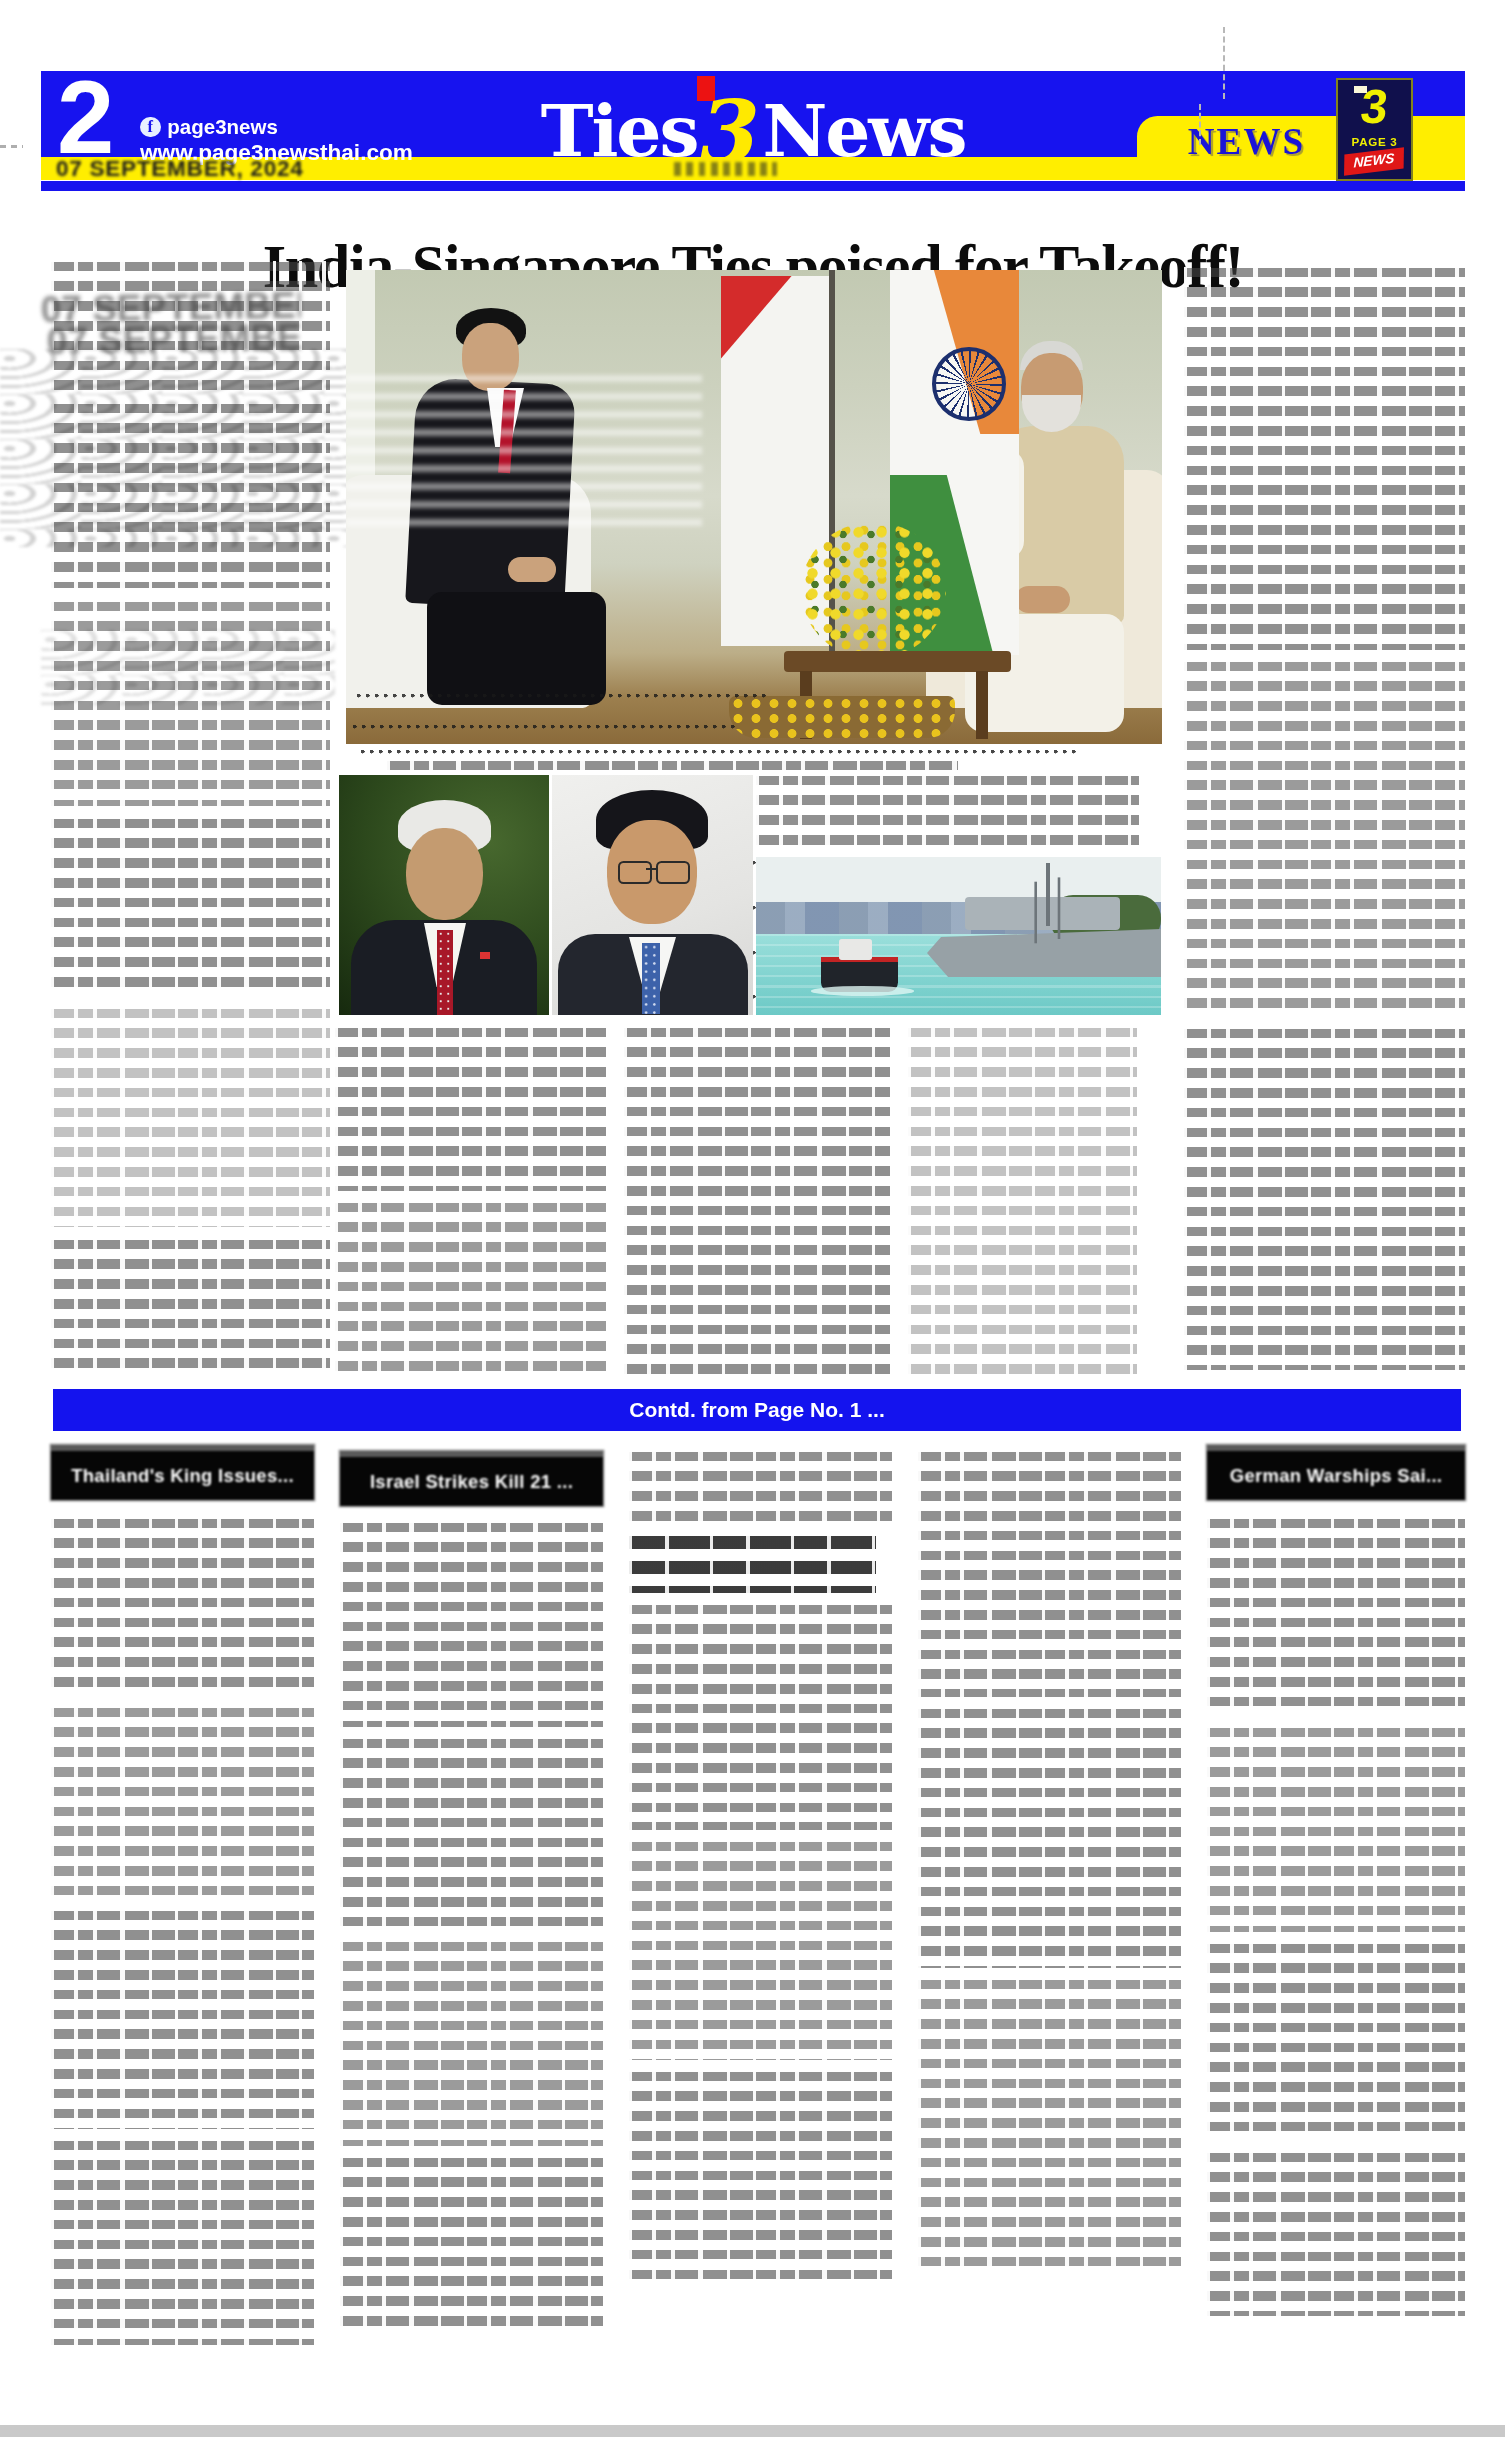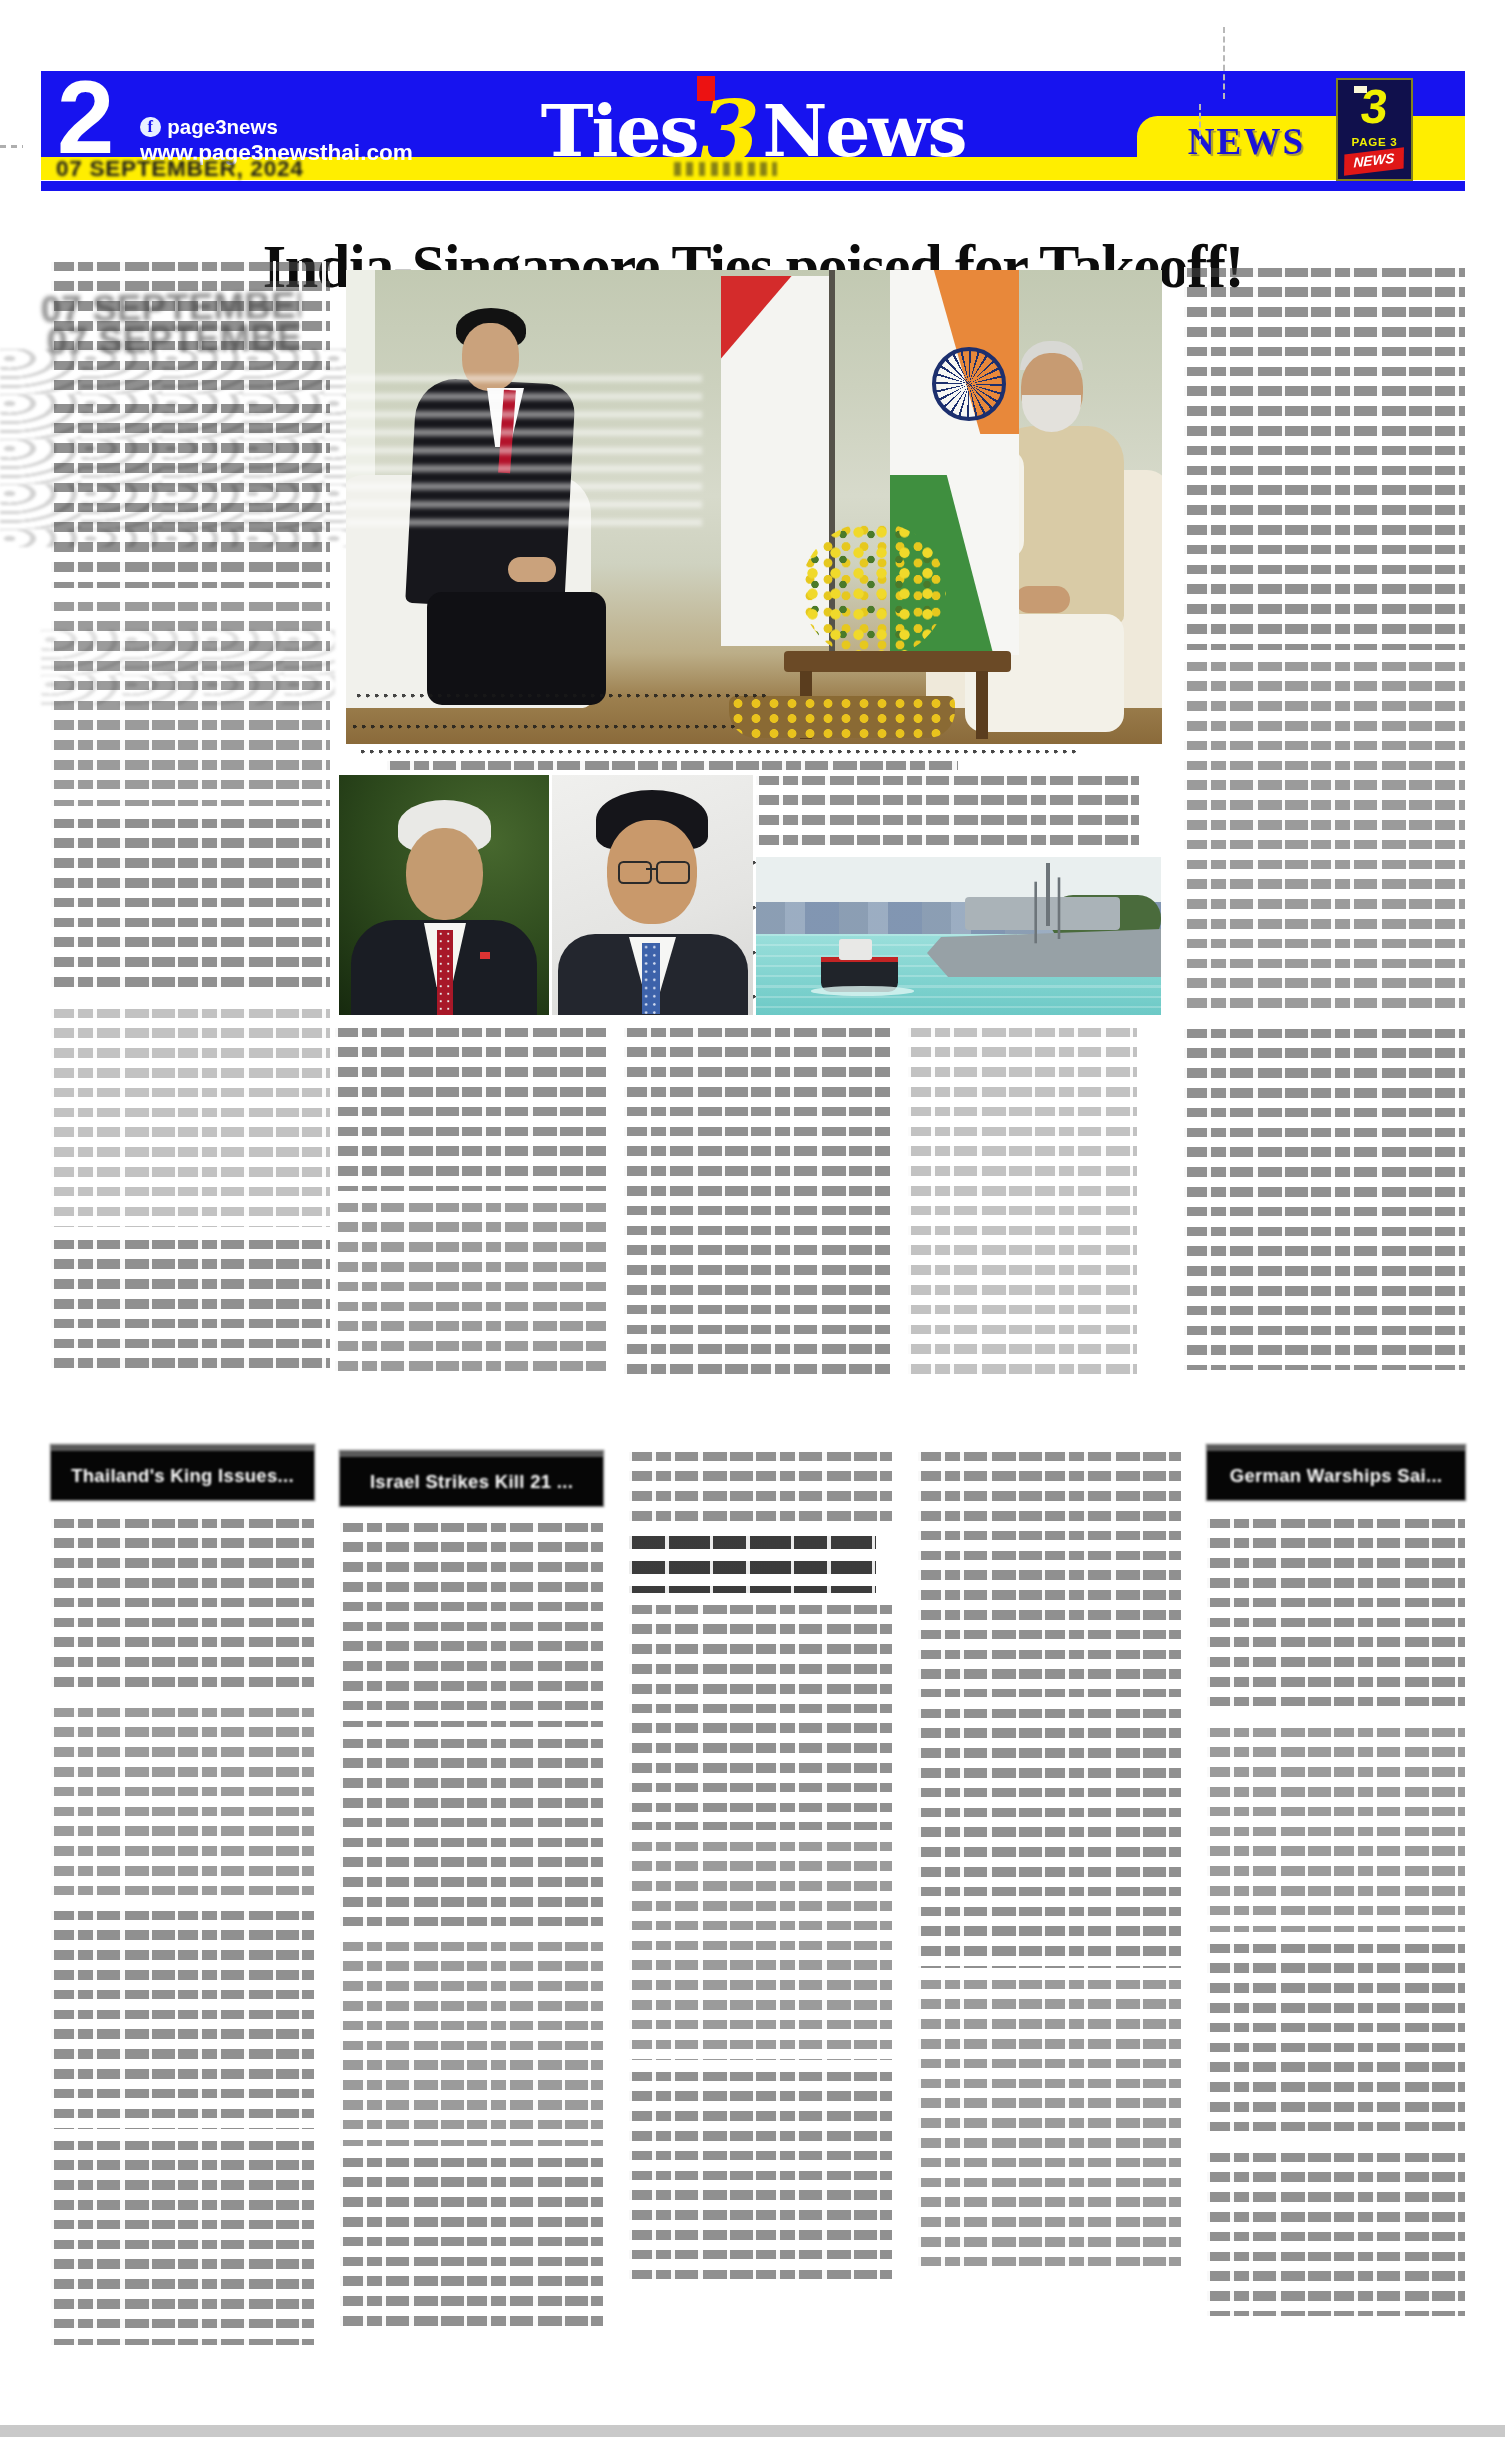--- a/index.html
+++ b/index.html
@@ -256,20 +256,21 @@
     <div class="gl" style="height:164px;"></div>
     <div class="gl dark" style="height:171px;margin-top:11px;"></div>
   </div>
   <div class="a" style="left:624px;top:1027px;width:266px;height:350px;">
     <div class="gl" style="height:350px;"></div>
   </div>
   <div class="a" style="left:908px;top:1027px;width:229px;height:350px;">
     <div class="gl light" style="height:350px;"></div>
   </div>
 
+  <div class="a contd" style="left:53px;top:1389px;width:1408px;height:42px;">Contd. from Page No. 1 ...</div>
 
   <div class="a" style="left:51px;top:1445px;width:263px;height:903px;">
     <div class="head-box" style="height:49px;">Thailand's King Issues...</div>
     <div class="gl" style="height:178px;margin-top:18px;"></div>
     <div class="gl dark" style="height:192px;margin-top:11px;"></div>
     <div class="gl" style="height:219px;margin-top:11px;"></div>
     <div class="gl" style="height:205px;margin-top:11px;"></div>
   </div>
 
   <div class="a" style="left:340px;top:1451px;width:263px;height:897px;">

